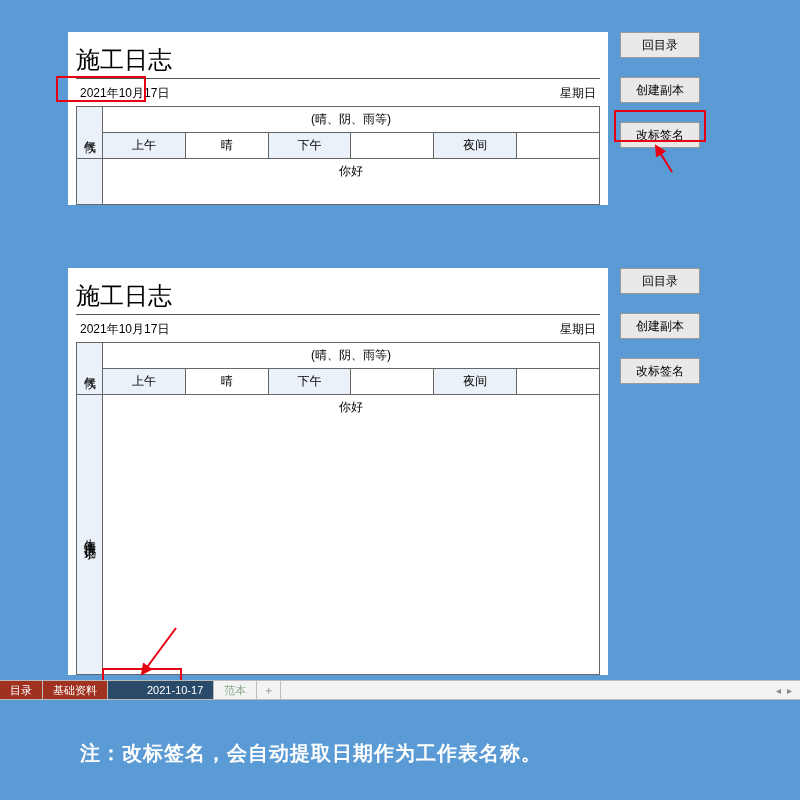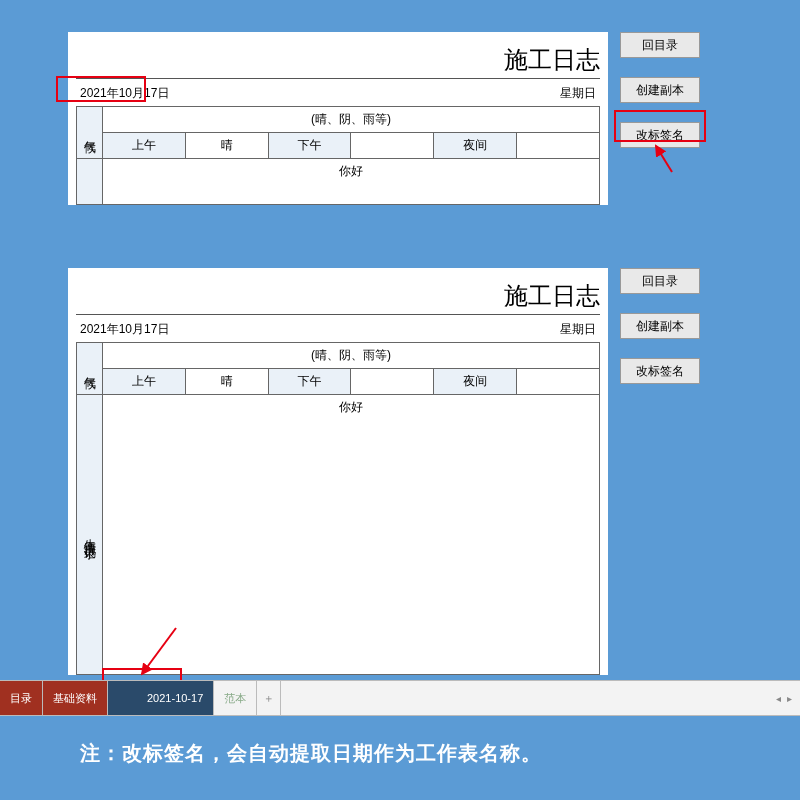--- a/index.html
+++ b/index.html
@@ -17,21 +17,21 @@
     display: flex;
     gap: 12px;
   }
   .sheet {
     background: #fff;
     width: 540px;
     position: relative;
   }
   .sheet-inner { padding: 6px 8px 0 8px; }
   .title {
-    text-align: right;
+    text-align: left;
     font-size: 24px;
     font-family: SimSun, serif;
     padding: 6px 0 2px 0;
     border-bottom: 1px solid #555;
     margin-bottom: 2px;
   }
   .meta {
     display: flex;
     justify-content: space-between;
     font-size: 12px;
@@ -77,21 +77,21 @@
     position: absolute;
     border: 2px solid #e60012;
     pointer-events: none;
   }
 
   
   .tabs-bar {
     position: absolute;
     left: 0; right: 0;
     top: 680px;
-    height: 36px;
+    height: 20px;
     background: #f3f3f3;
     border-top: 1px solid #bbb;
     border-bottom: 1px solid #bbb;
     display: flex;
     align-items: stretch;
     font-size: 11px;
   }
   .tab {
     padding: 0 10px;
     display: flex;

